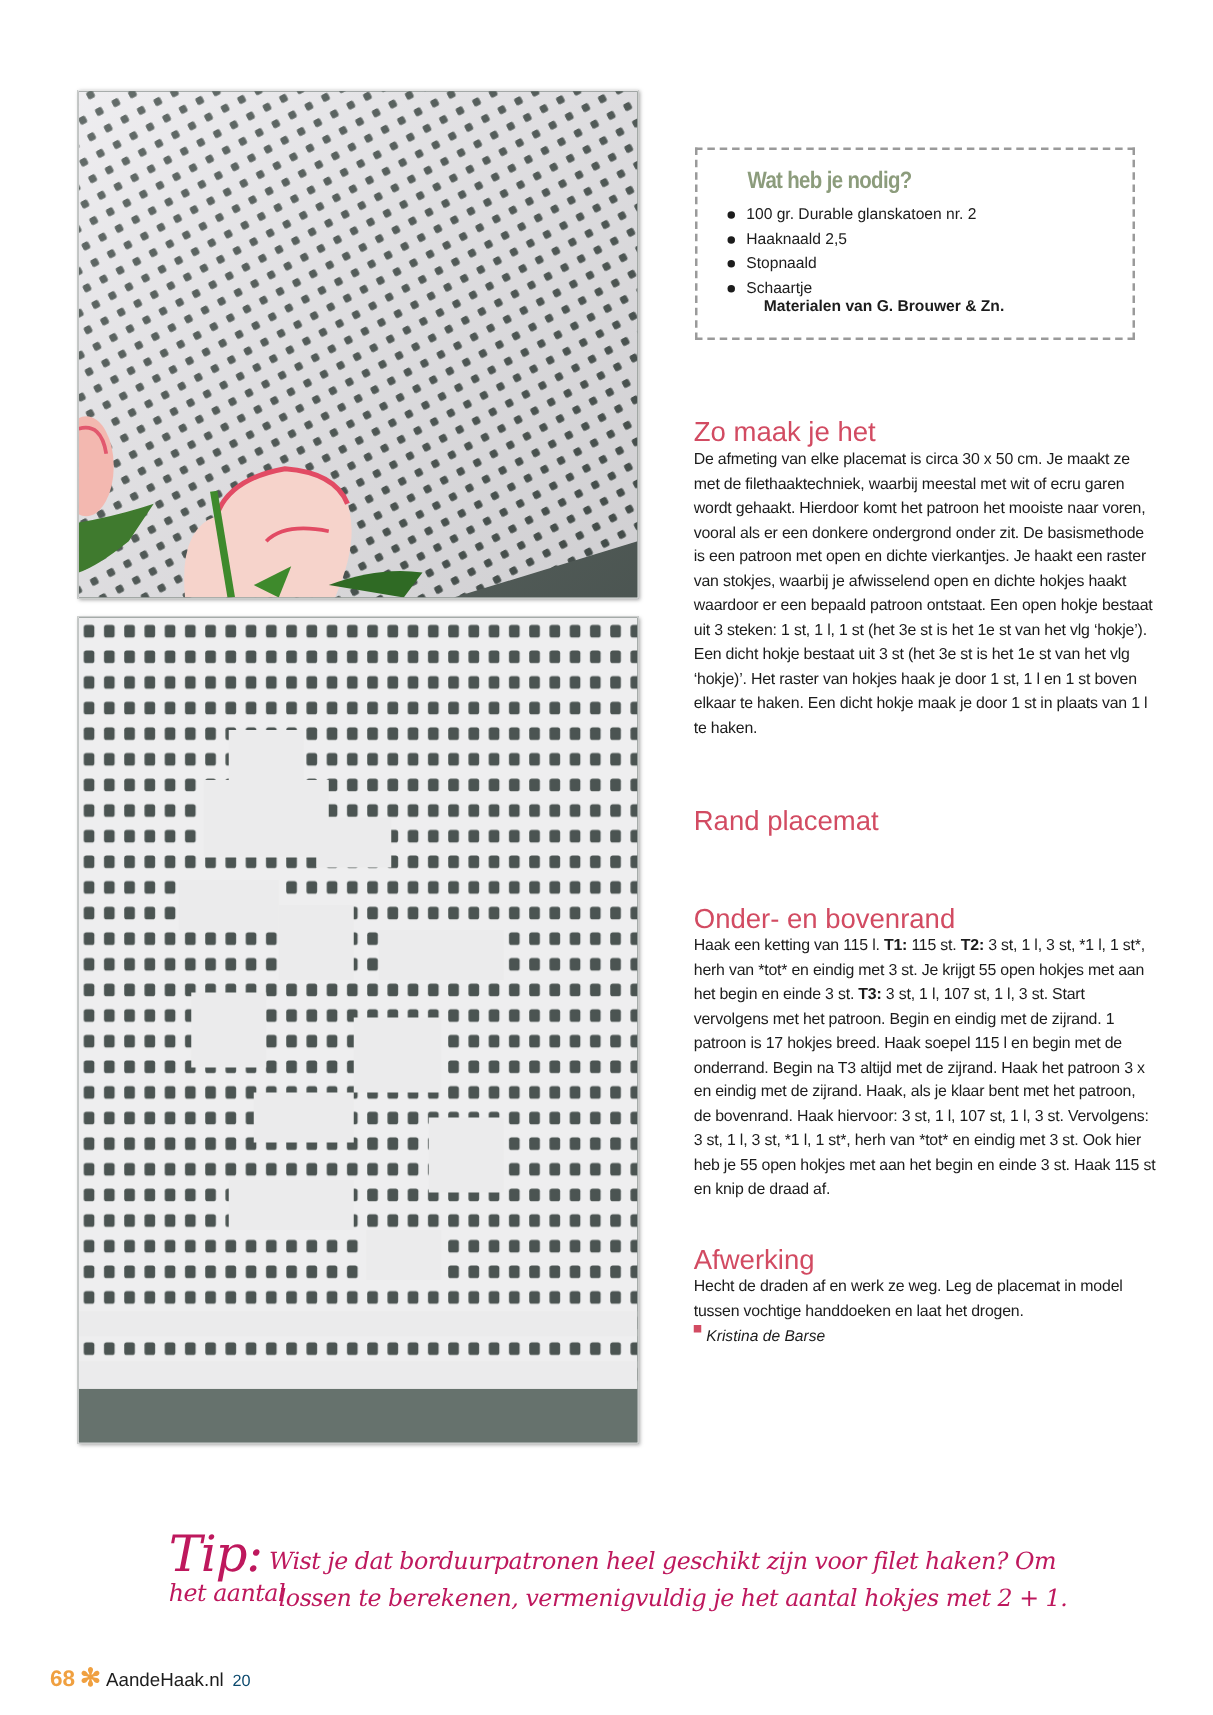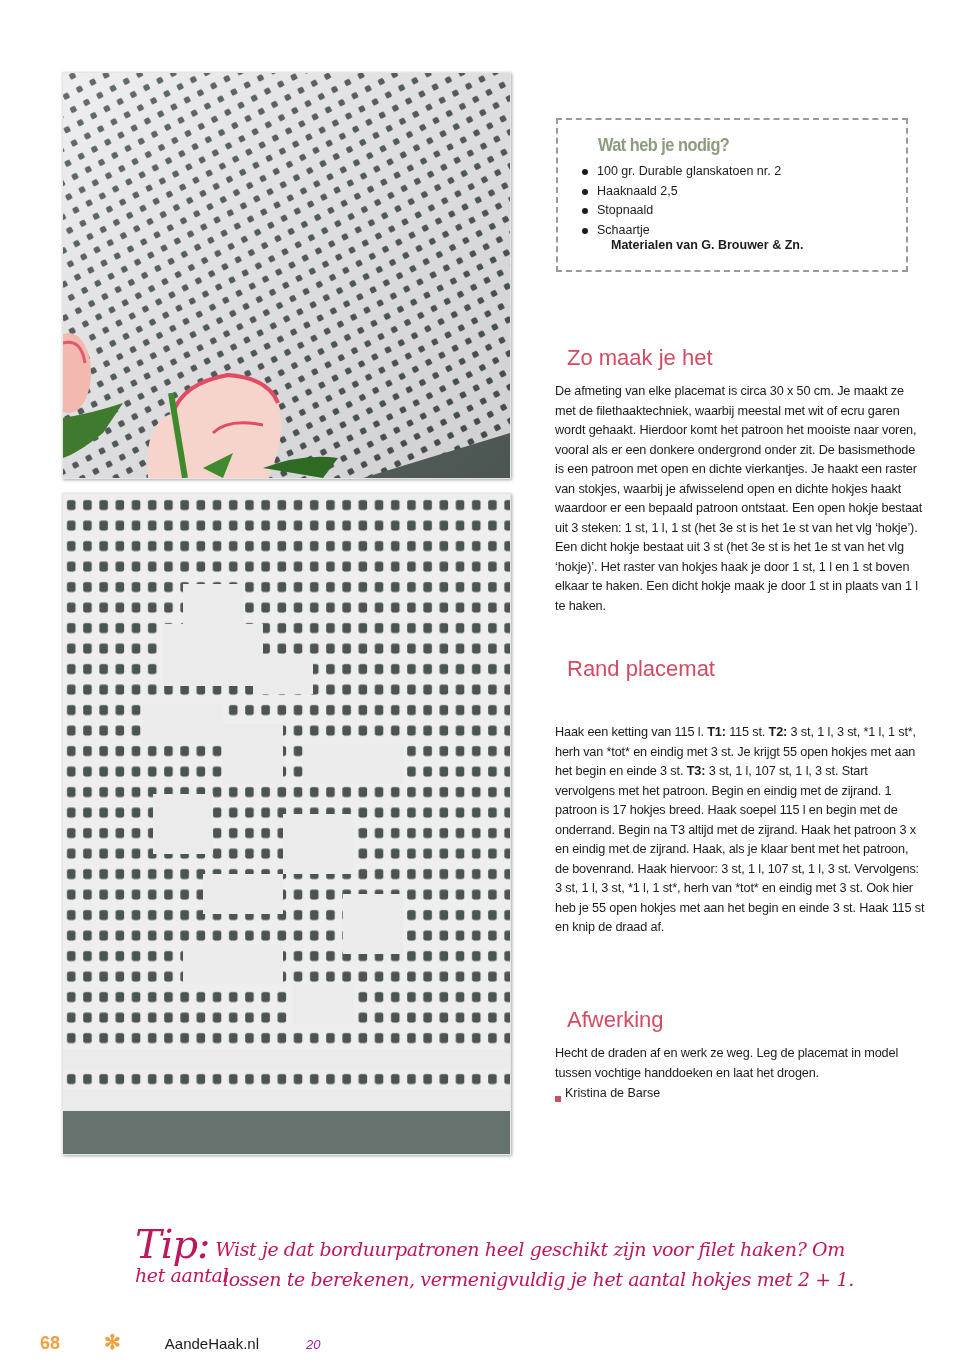--- a/index.html
+++ b/index.html
@@ -22,46 +22,46 @@
   #materials-list { position: absolute; left: 22px; top: 42px; margin: 0; padding: 0; list-style: none; }
   #materials-list li { font-family: "Liberation Sans", sans-serif; font-size: 12.5px; line-height: 19.6px;
                        padding-left: 17px; position: relative; white-space: nowrap; }
   #materials-list li .bullet { position: absolute; left: 2px; top: 7px; width: 6px; height: 6px;
                                border-radius: 50%; background: #1c1c1c; }
   #materials-supplier { position: absolute; left: 53px; top: 118px; font-family: "Liberation Sans", sans-serif;
                         font-size: 12.5px; font-weight: bold; white-space: nowrap; }
 
   
   .section { position: absolute; left: 555px; width: 370px; }
-  .section h2 { margin: 12px; font-family: "Liberation Sans", sans-serif; font-weight: normal;
+  .section h2 { margin: 0; font-family: "Liberation Sans", sans-serif; font-weight: normal;
                 font-size: 22px; line-height: 24px; color: #d24b62; }
   .section p { margin: 0; font-family: "Liberation Sans", sans-serif; font-size: 12.7px; line-height: 19.5px;
                letter-spacing: -0.15px; }
   .section p b { font-weight: bold; }
   #sec-zo { top: 334px; }
   #sec-rand { top: 645px; }
   #sec-onder { top: 723px; }
   #sec-afwerking { top: 996px; }
-  #author { margin-top: 1px; font-family: "Liberation Sans", sans-serif; 
-            font-size: 12.5px; line-height: 18px; display: flex; align-items: flex-end; }
+  #author { margin-top: 1px; font-family: "Liberation Sans", sans-serif; font-style: italic;
+            font-size: 12.5px; line-height: 18px; display: flex; align-items: flex-start; }
   #author-marker { display: inline-block; width: 6px; height: 6px; background: #d24b62; margin-right: 4px; }
 
   
   #tip { position: absolute; left: 135px; top: 1224px; width: 740px; color: #be185d;
          font-family: "DejaVu Serif", serif; font-style: italic; }
   #tip-label { font-size: 40px; line-height: 40px; vertical-align: -2px; letter-spacing: -1px; }
   #tip-line1 { font-size: 19px; letter-spacing: -0.4px; }
   #tip-line2 { position: absolute; left: 88px; top: 44px; font-size: 19px; letter-spacing: -0.4px; white-space: nowrap; }
 
   
-  #footer { position: absolute; left: 40px; top: 1330px; display: flex; align-items: baseline; white-space: nowrap; gap: 40px; }
+  #footer { position: absolute; left: 40px; top: 1330px; display: flex; align-items: baseline; white-space: nowrap; }
   #page-number { font-family: "Liberation Sans", sans-serif; font-weight: bold; font-size: 18px; color: #f0a040; }
   #footer-asterisk { font-family: "Liberation Sans", sans-serif; font-weight: bold; font-size: 20px; color: #f0a040; margin: 0 4px 0 4px; }
   #footer-site { font-family: "Liberation Sans", sans-serif; font-size: 15px; color: #1c1c1c; }
-  #footer-issue { font-family: "Liberation Sans", sans-serif; font-size: 13px; color: #a21caf; margin-left: 7px; font-style: italic; }
+  #footer-issue { font-family: "Liberation Sans", sans-serif; font-size: 13px; color: #0c4a6e; margin-left: 7px; }
 </style>
 </head>
 <body>
 
 <div id="photo-top" class="photo">
   <svg viewBox="0 0 447 405" preserveAspectRatio="none">
     <defs>
       <pattern id="meshDiag" width="15" height="15" patternUnits="userSpaceOnUse" patternTransform="rotate(-28)">
         <rect width="15" height="15" fill="#ecebee"></rect>
         <rect x="4" y="4" width="6" height="6" rx="1.5" fill="#4a5451"></rect>
@@ -135,20 +135,21 @@
 <div id="sec-zo" class="section">
   <h2>Zo maak je het</h2>
   <p>De afmeting van elke placemat is circa 30 x 50 cm. Je maakt ze met de filethaaktechniek, waarbij meestal met wit of ecru garen wordt gehaakt. Hierdoor komt het patroon het mooiste naar voren, vooral als er een donkere ondergrond onder zit. De basismethode is een patroon met open en dichte vierkantjes. Je haakt een raster van stokjes, waarbij je afwisselend open en dichte hokjes haakt waardoor er een bepaald patroon ontstaat. Een open hokje bestaat uit 3 steken: 1 st, 1 l, 1 st (het 3e st is het 1e st van het vlg ‘hokje’). Een dicht hokje bestaat uit 3 st (het 3e st is het 1e st van het vlg ‘hokje)’. Het raster van hokjes haak je door 1 st, 1 l en 1 st boven elkaar te haken. Een dicht hokje maak je door 1 st in plaats van 1 l te haken.</p>
 </div>
 
 <div id="sec-rand" class="section">
   <h2>Rand placemat</h2>
 </div>
 
 <div id="sec-onder" class="section">
+  <h2>Onder- en bovenrand</h2>
   <p><span>Haak een ketting van 115 l. </span><b>T1:</b><span> 115 st. </span><b>T2:</b><span> 3 st, 1 l, 3 st, *1 l, 1 st*, herh van *tot* en eindig met 3 st. Je krijgt 55 open hokjes met aan het begin en einde 3 st. </span><b>T3:</b><span> 3 st, 1 l, 107 st, 1 l, 3 st. Start vervolgens met het patroon. Begin en eindig met de zijrand. 1 patroon is 17 hokjes breed. Haak soepel 115 l en begin met de onderrand. Begin na T3 altijd met de zijrand. Haak het patroon 3 x en eindig met de zijrand. Haak, als je klaar bent met het patroon, de bovenrand. Haak hiervoor: 3 st, 1 l, 107 st, 1 l, 3 st. Vervolgens: 3 st, 1 l, 3 st, *1 l, 1 st*, herh van *tot* en eindig met 3 st. Ook hier heb je 55 open hokjes met aan het begin en einde 3 st. Haak 115 st en knip de draad af.</span></p>
 </div>
 
 <div id="sec-afwerking" class="section">
   <h2>Afwerking</h2>
   <p>Hecht de draden af en werk ze weg. Leg de placemat in model tussen vochtige handdoeken en laat het drogen.</p>
   <div id="author">
     <span id="author-marker"></span>
     <span>Kristina de Barse</span>
   </div>

